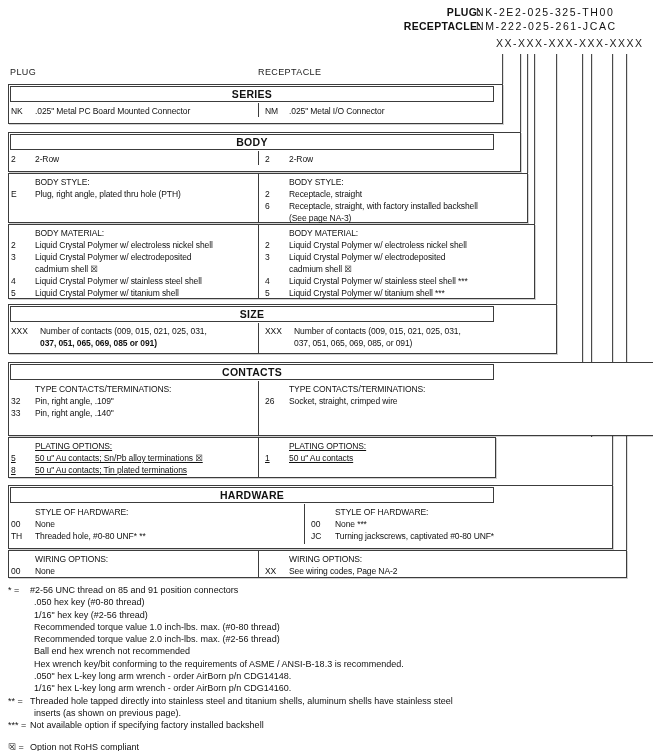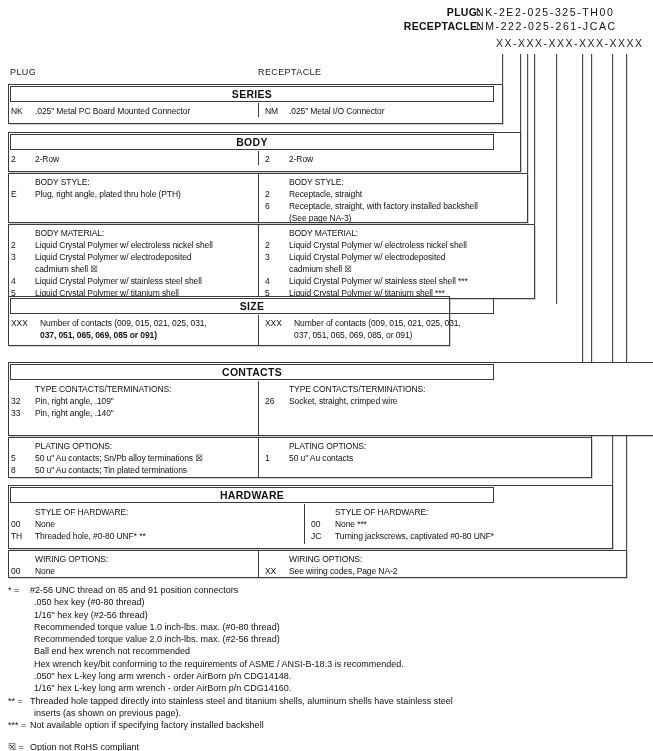--- a/index.html
+++ b/index.html
@@ -166,21 +166,21 @@
             <span>Liquid Crystal Polymer w/ stainless steel shell ***</span>
           </div>
         <div class="row">
             <span class="code">5</span>
             <span>Liquid Crystal Polymer w/ titanium shell ***</span>
           </div>
       </div>
     </div>
   </div>
 
-  <div class="box" style="top:296px;width:442px;height:50px;">
+  <div class="box" style="top:304px;width:549px;height:50px;">
     <div class="sec-hdr">SIZE</div>
     <div class="cols" style="height:31px;">
       <div class="lcol">
         <div class="row">
           <span class="code" style="flex-basis:29px;">XXX</span>
           <span>
             <span style="display:block;">Number of contacts (009, 015, 021, 025, 031,</span>
             <span style="display:block;font-weight:bold;">037, 051, 065, 069, 085 or 091)</span>
           </span>
         </div>
@@ -214,21 +214,21 @@
       <div class="rcol">
         <div class="heading">TYPE CONTACTS/TERMINATIONS:</div>
         <div class="row">
             <span class="code">26</span>
             <span>Socket, straight, crimped wire</span>
           </div>
       </div>
     </div>
   </div>
 
-  <div class="box" style="top:437px;width:584px;height:41px;">
+  <div class="box" style="top:437px;width:488px;height:41px;text-decoration:underline;">
     <div class="cols" style="height:100%;">
       <div class="lcol">
         <div class="heading">PLATING OPTIONS:</div>
         <div class="row">
             <span class="code">5</span>
             <span>50 u" Au contacts; Sn/Pb alloy terminations   ☒</span>
           </div>
         <div class="row">
             <span class="code">8</span>
             <span>50 u" Au contacts; Tin plated terminations</span>

